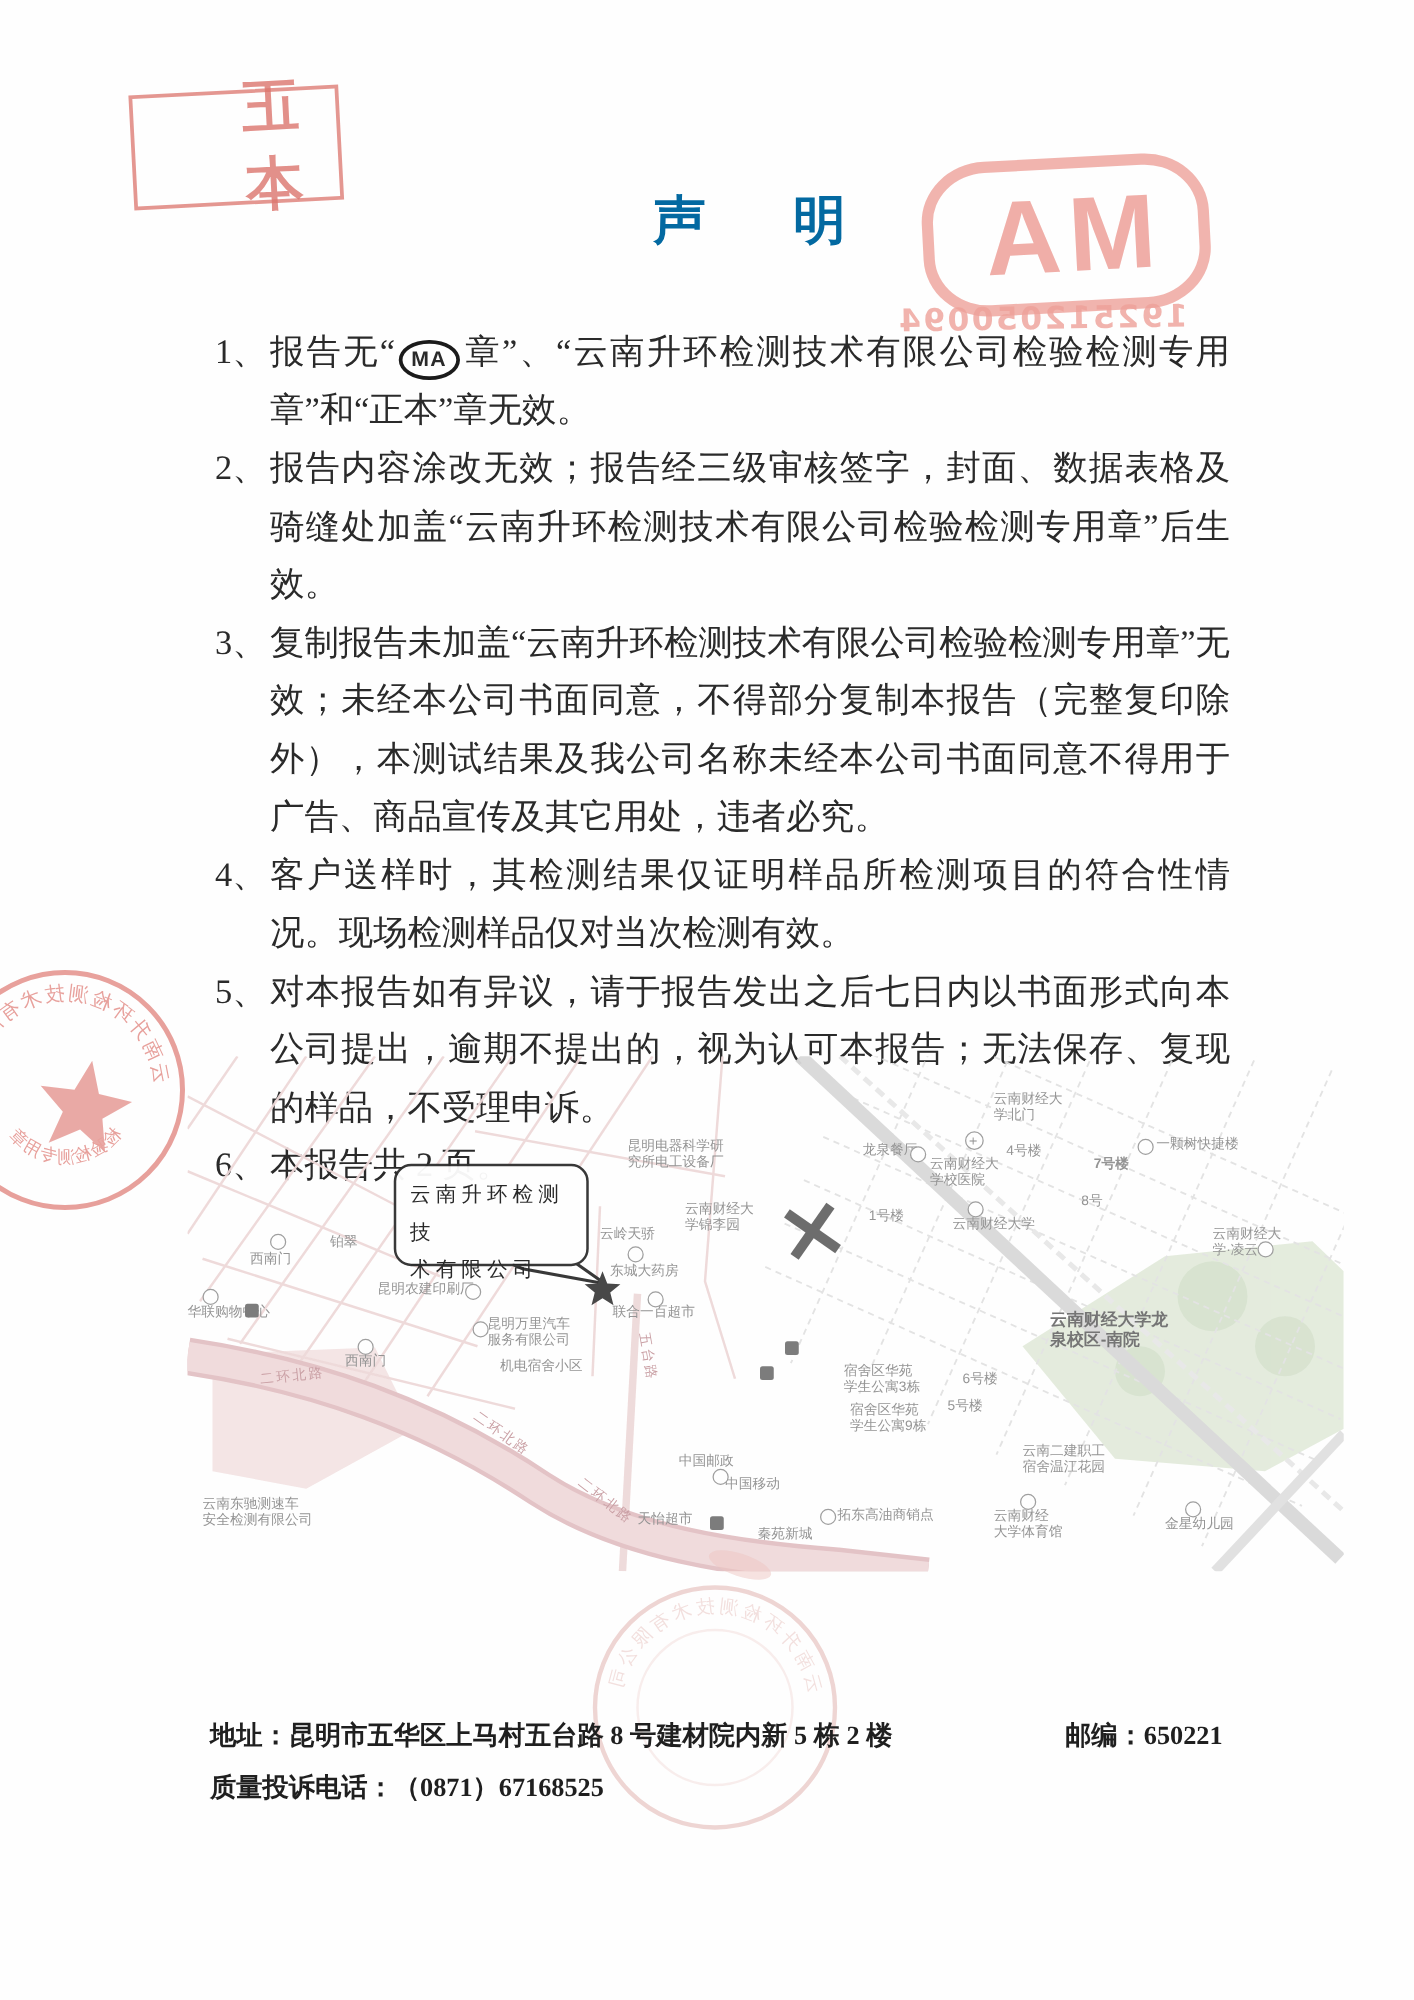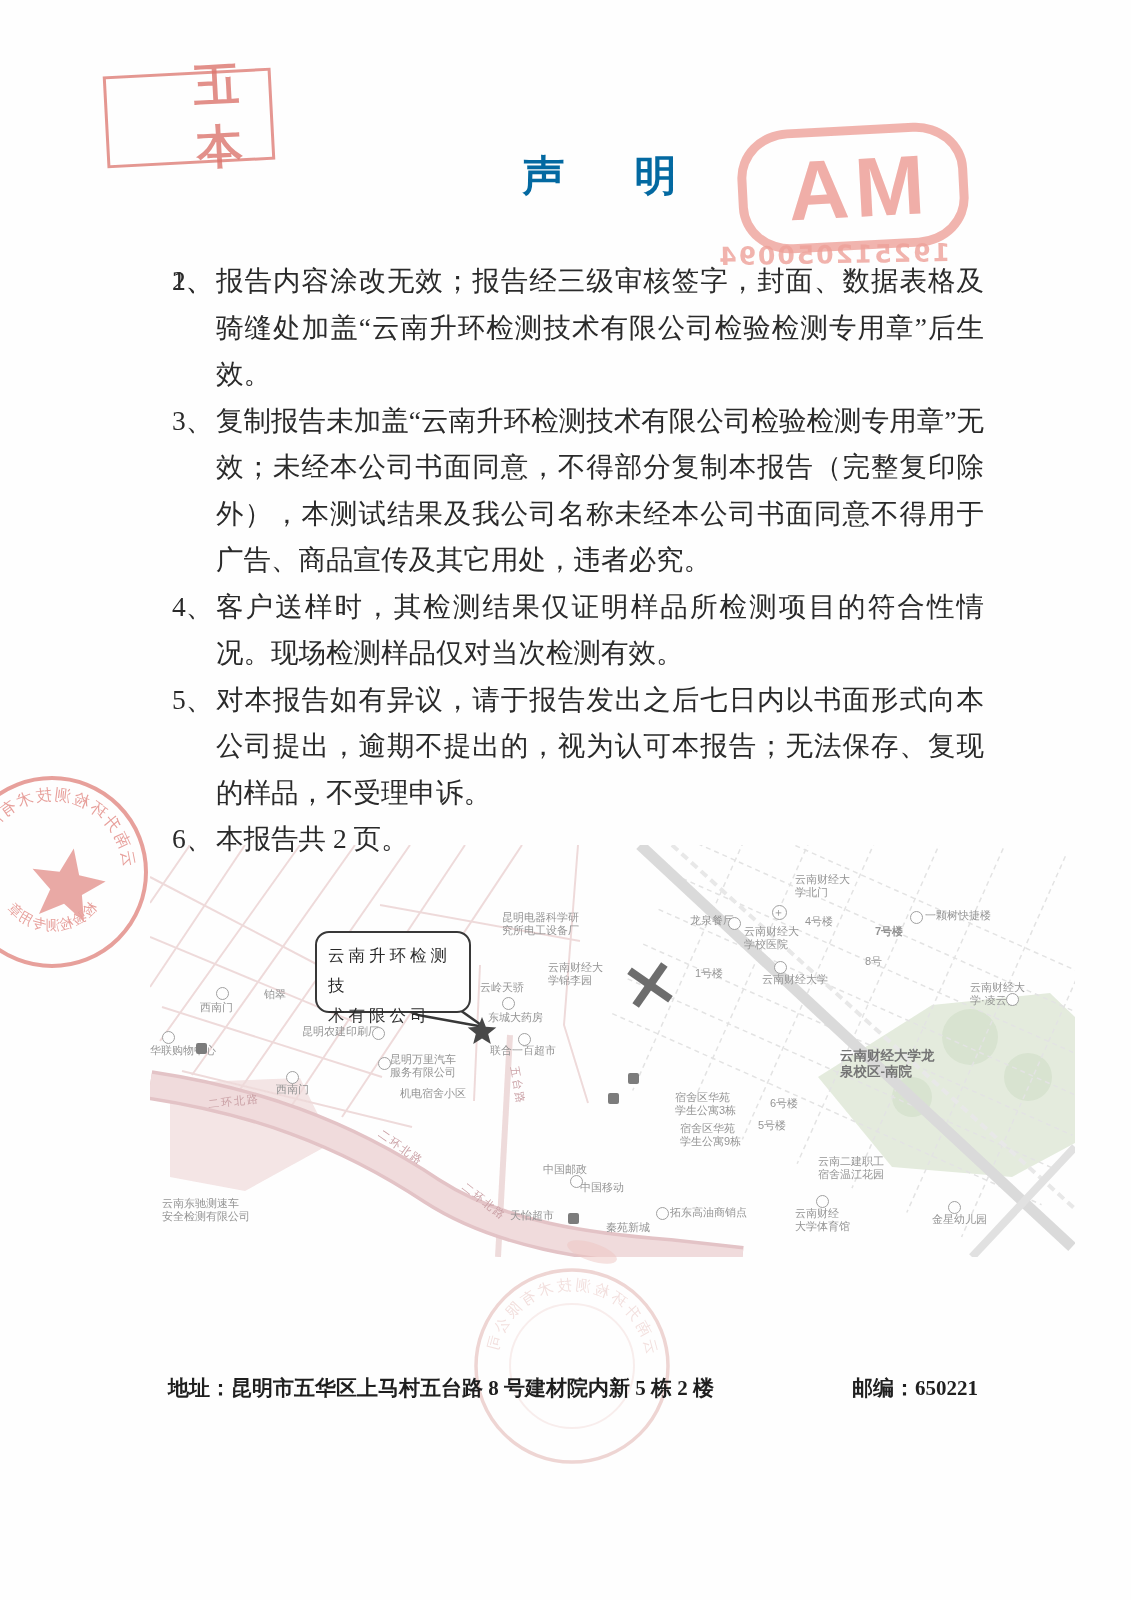--- a/index.html
+++ b/index.html
@@ -98,20 +98,21 @@
   <div class="stamp-cma">
     <span class="mir">MA</span>
   </div>
   <div class="stamp-cma-num">192512050094</div>
 
   <div class="doc-title">声　明</div>
 
   <ol class="statement">
     <li>
       <span class="num">1、</span>
+      <span class="txt"><span>报告无“</span><span class="cma-oval"><span>MA</span></span><span>章”、“云南升环检测技术有限公司检验检测专用章”和“正本”章无效。</span></span>
     </li>
     <li>
       <span class="num">2、</span>
       <span class="txt">报告内容涂改无效；报告经三级审核签字，封面、数据表格及骑缝处加盖“云南升环检测技术有限公司检验检测专用章”后生效。</span>
     </li>
     <li>
       <span class="num">3、</span>
       <span class="txt">复制报告未加盖“云南升环检测技术有限公司检验检测专用章”无效；未经本公司书面同意，不得部分复制本报告（完整复印除外），本测试结果及我公司名称未经本公司书面同意不得用于广告、商品宣传及其它用处，违者必究。</span>
     </li>
     <li>
@@ -294,15 +295,16 @@
         <textPath href="#faintArc" startOffset="50%" text-anchor="middle">云南升环检测技术有限公司</textPath>
       </text>
     </g>
   </svg>
 
   <div class="footer">
     <div class="row1">
       <span>地址：昆明市五华区上马村五台路 8 号建材院内新 5 栋 2 楼</span>
       <span>邮编：650221</span>
     </div>
+    <div>质量投诉电话：（0871）67168525</div>
   </div>
 
 </div>
 
 </body></html>

